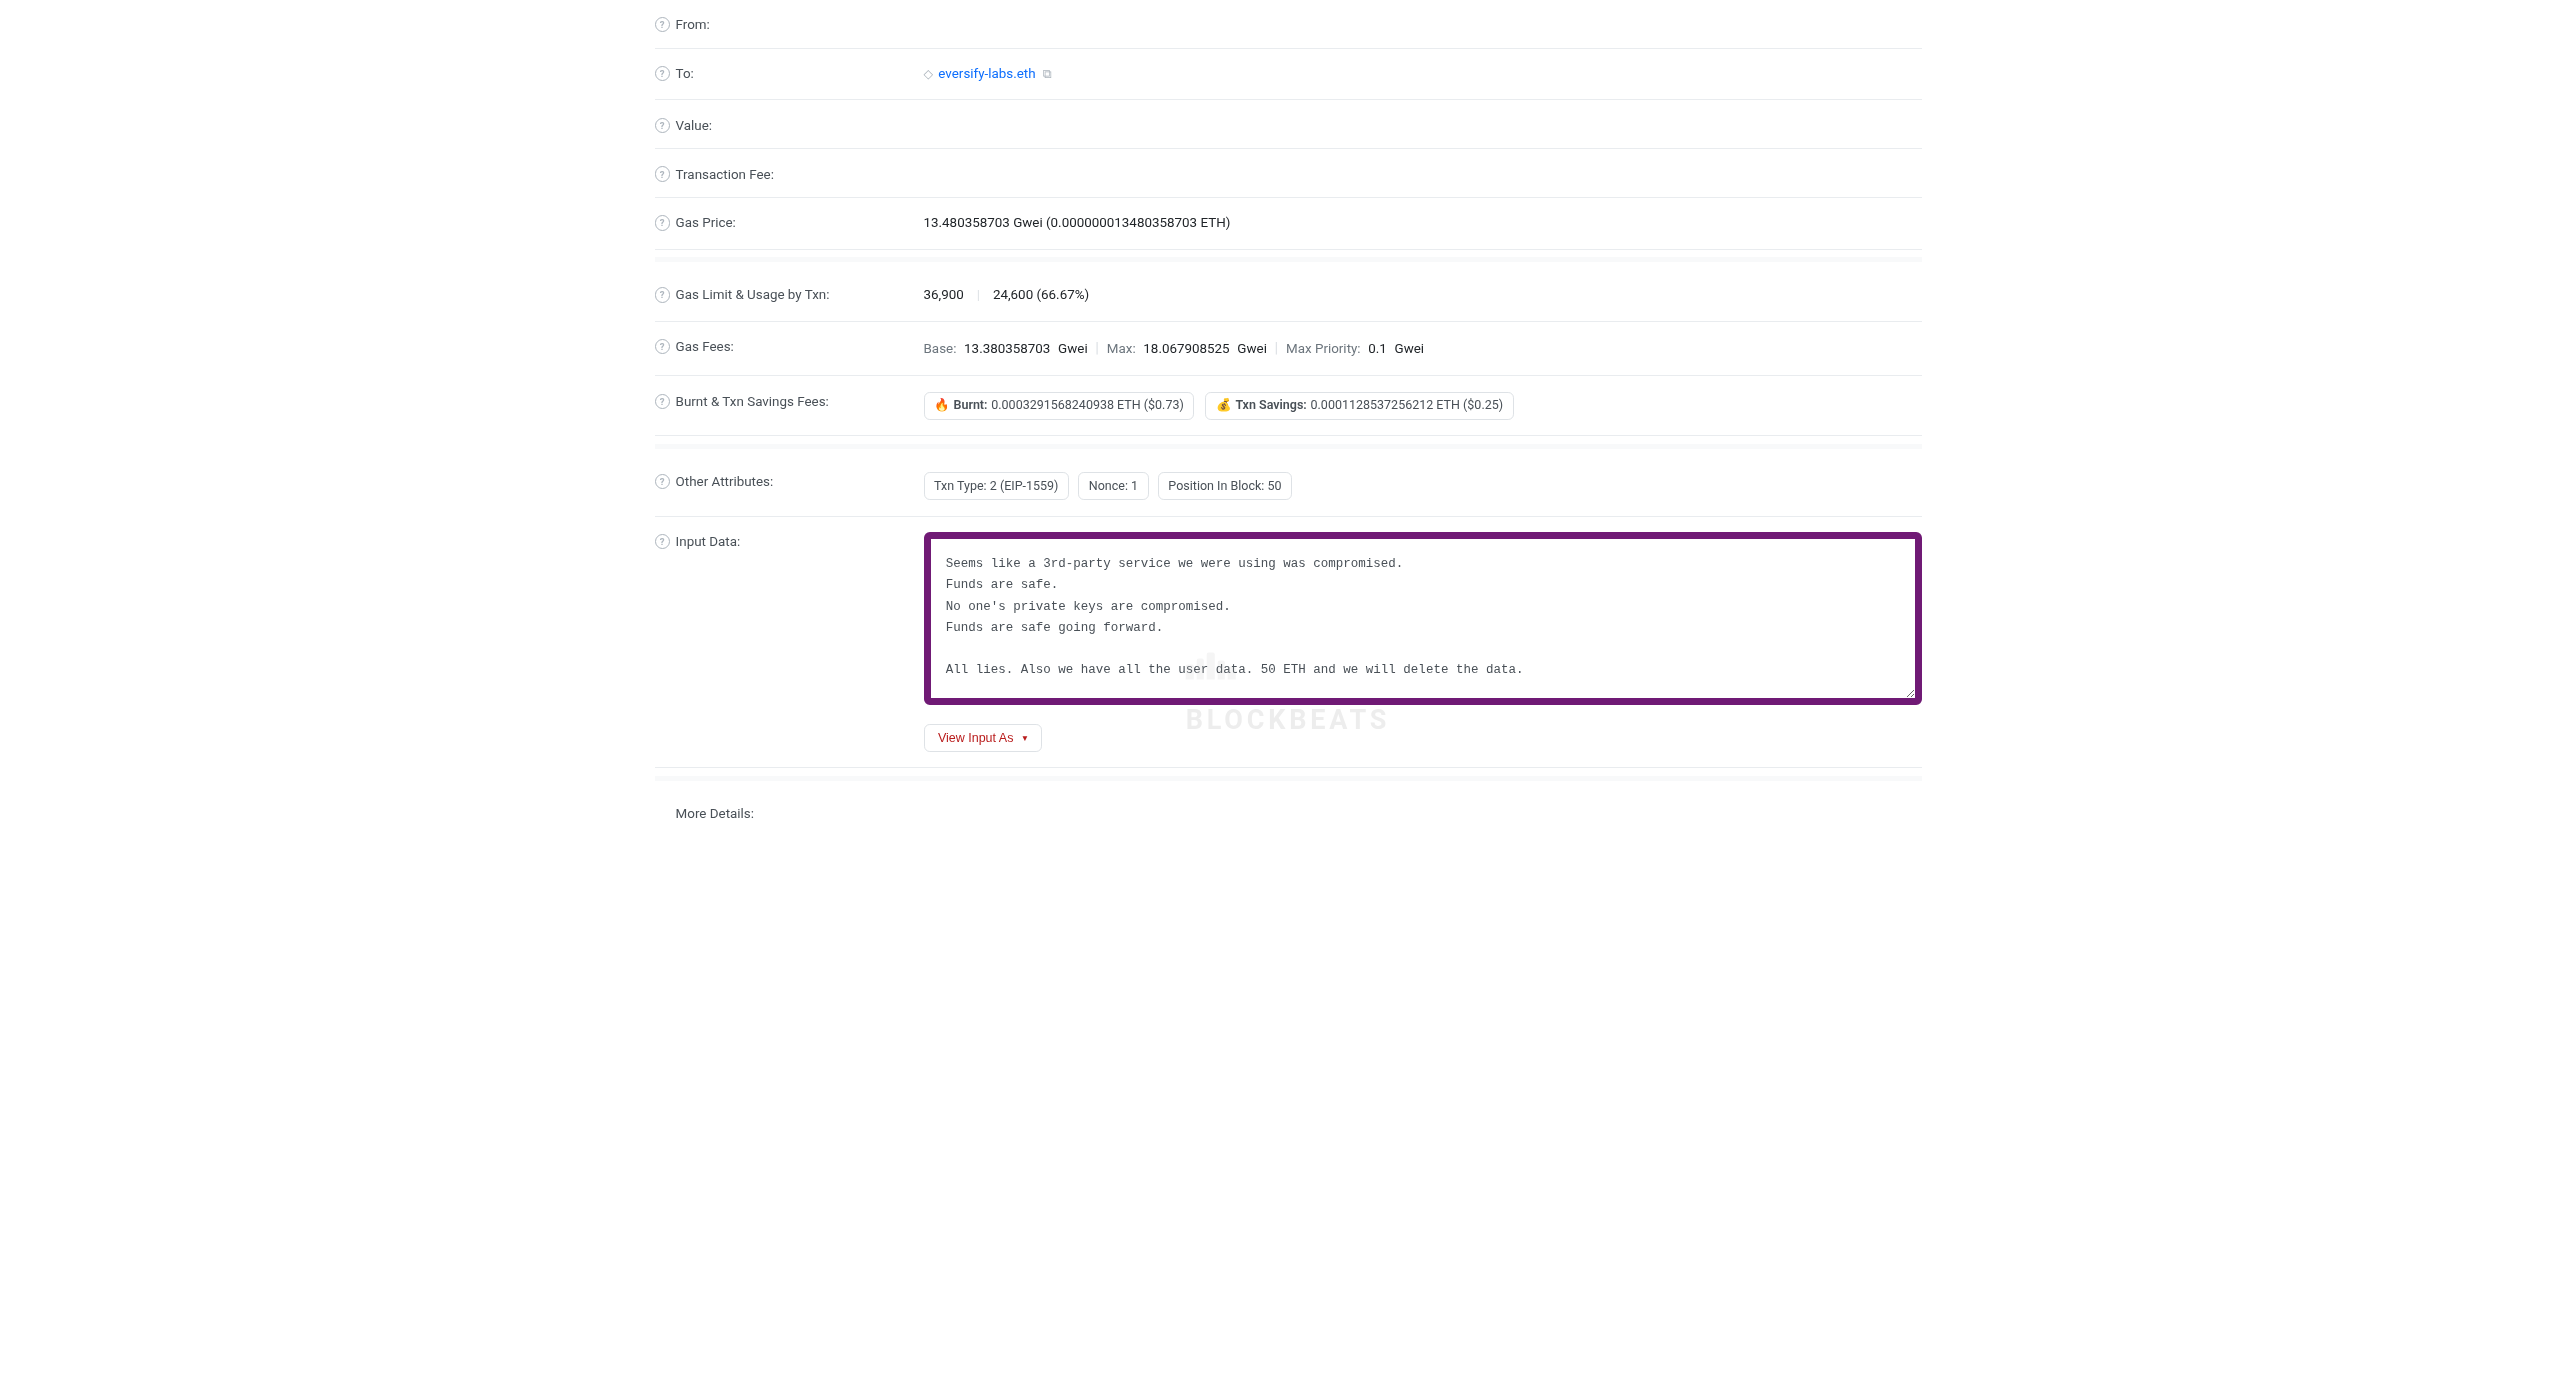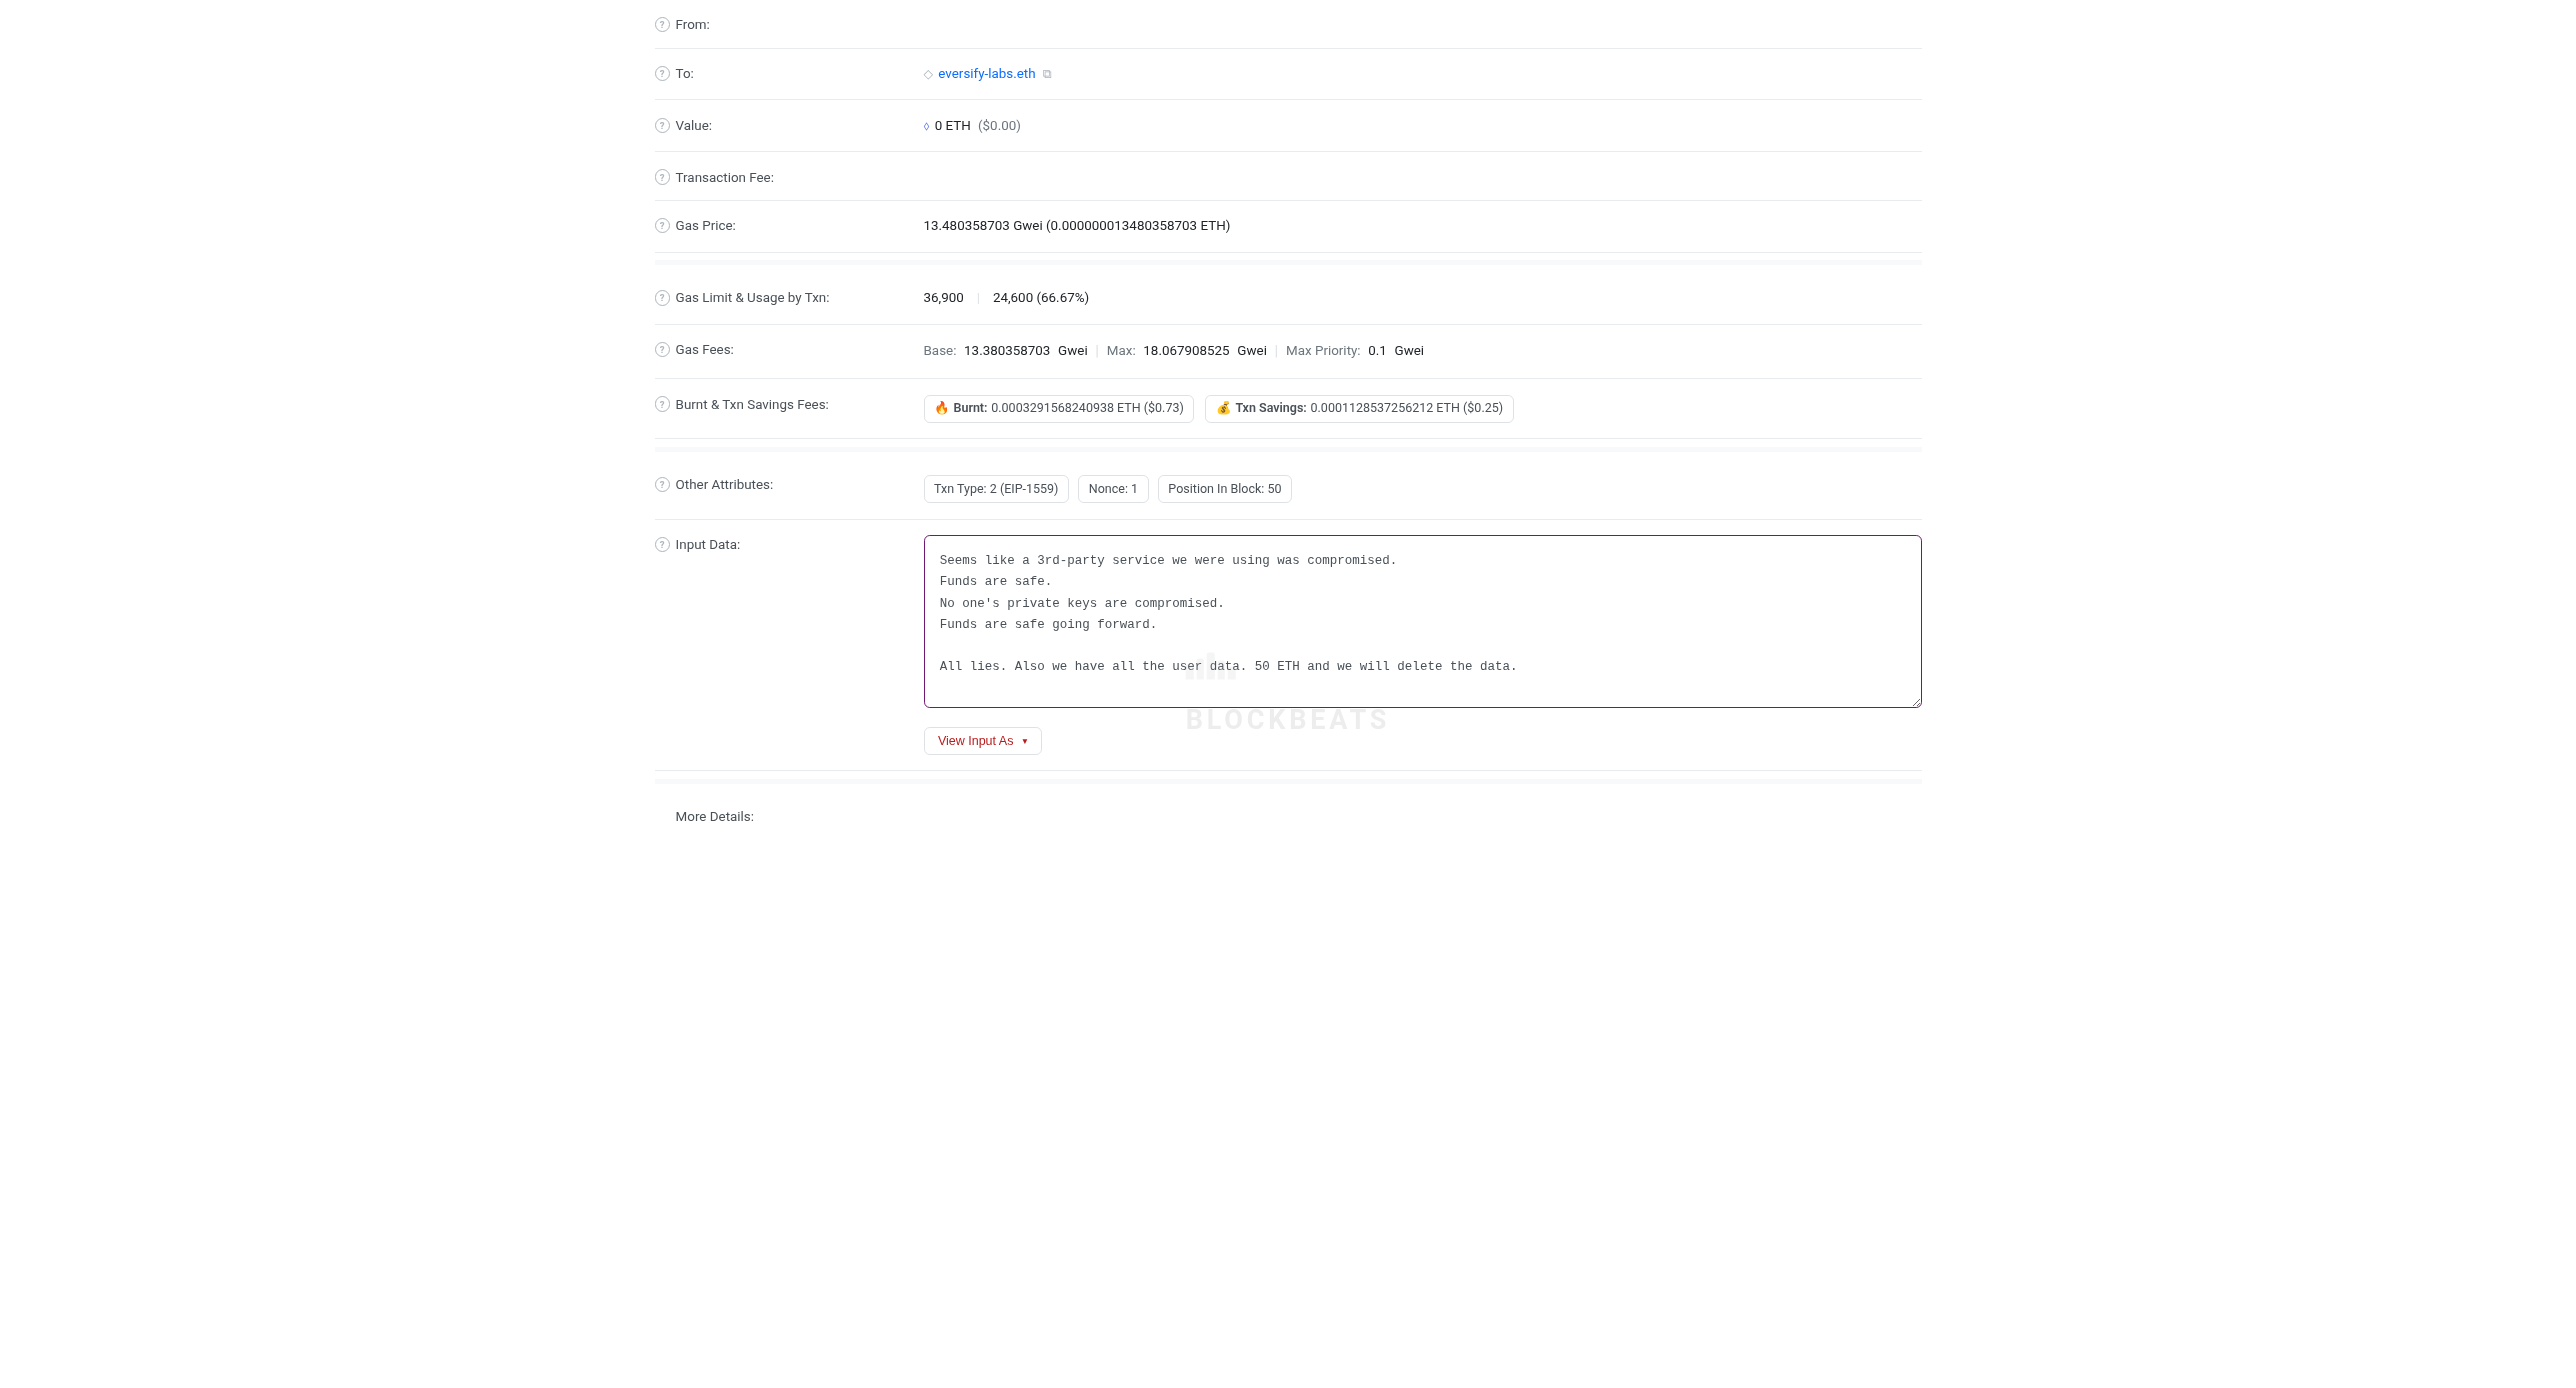--- a/index.html
+++ b/index.html
@@ -139,21 +139,21 @@
       border-radius: 5.8px;
       border: 1px solid #dee2e6;
       font-size: 12.5px;
       color: #495057;
       background: #fff;
     }
 
     .input-data-textarea {
       width: 100%;
       min-height: 173px;
-      border: 1px solid #701a75;
+      border: 7px solid #701a75;
       border-radius: 5.8px;
       padding: 15.3px;
       font-family: 'Courier New', Courier, monospace;
       font-size: 12.5px;
       color: #495057;
       resize: vertical;
       background: #fff;
       line-height: 1.7;
       outline: none;
     }
@@ -245,25 +245,20 @@
       <a class="link" href="#">eversify-labs.eth</a>
       <span class="copy-icon">⧉</span>
     </div>
   </div>
 
   <div class="row">
     <div class="label-col">
       <span class="help-icon">?</span>
       <span>Value:</span>
     </div>
-    <div class="value-col">
-      <span class="eth-icon">⬨</span>
-      <span>0 ETH</span>
-      <span style="color:#6c757d; margin-left:3.8px;">($0.00)</span>
-    </div>
   </div>
 
   <div class="row">
     <div class="label-col">
       <span class="help-icon">?</span>
       <span>Transaction Fee:</span>
     </div>
   </div>
 
   <div class="row">

